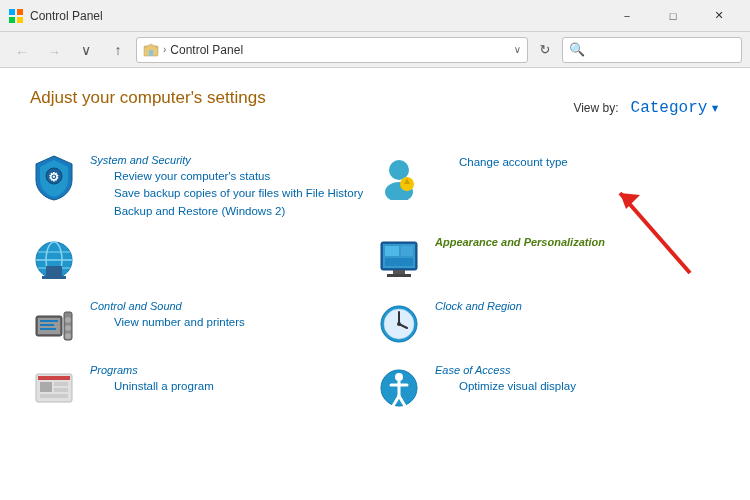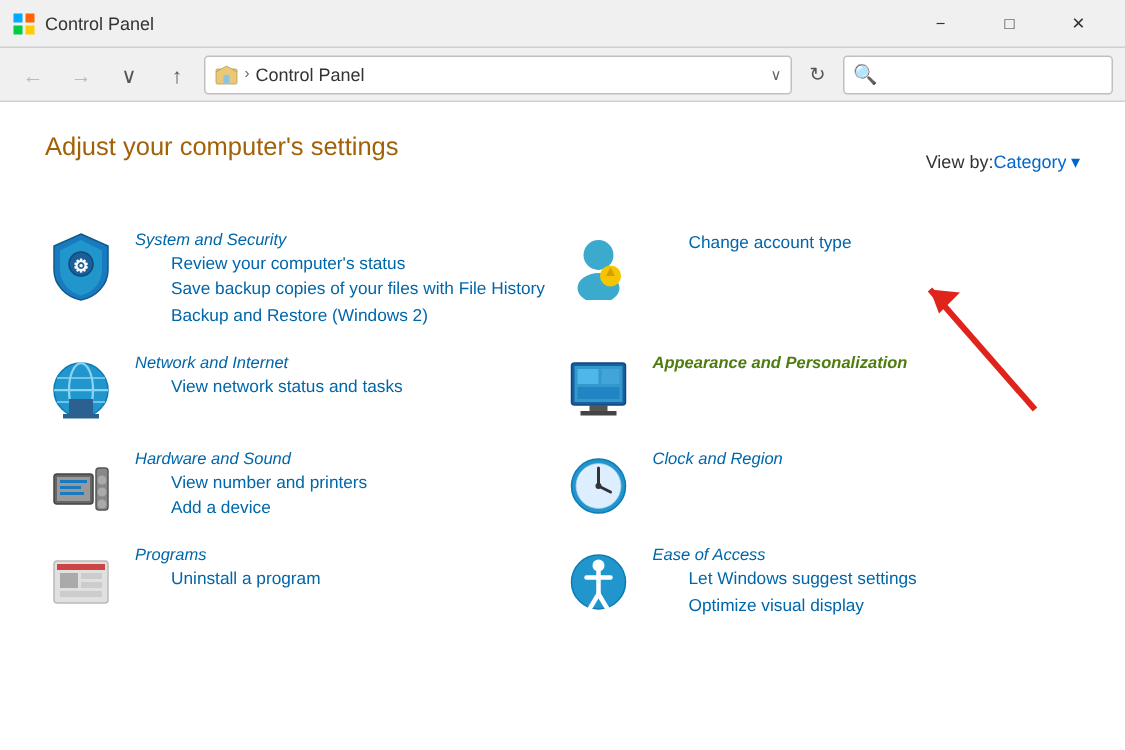--- a/index.html
+++ b/index.html
@@ -134,32 +134,33 @@
       margin-bottom: 20px;
       font-weight: 400;
     }
 
     .view-by {
       position: absolute;
       top: 108px;
       right: 30px;
       display: flex;
       align-items: center;
-      gap: 0;
+      gap: 12px;
       font-size: 12px;
       color: #333;
     }
     .view-by-label { color: #333; }
     .view-by-dropdown {
       display: flex;
       align-items: center;
       gap: 3px;
       color: #0066cc;
       cursor: pointer;
-      font-size: 12px;
+      font-size: 16px;
+      font-family: Liberation Mono, monospace;
     }
 
     
     .categories-grid {
       display: grid;
       grid-template-columns: 1fr 1fr;
       gap: 0;
     }
 
     .category-item {
@@ -300,24 +301,20 @@
           <svg width="44" height="44" viewBox="0 0 44 44">
             <circle cx="22" cy="22" r="18" fill="#2196cd" stroke="#0d7ab5" stroke-width="1"></circle>
             <ellipse cx="22" cy="22" rx="8" ry="18" fill="none" stroke="#89d4f0" stroke-width="1.5"></ellipse>
             <line x1="4" y1="22" x2="40" y2="22" stroke="#89d4f0" stroke-width="1.5"></line>
             <line x1="6" y1="14" x2="38" y2="14" stroke="#89d4f0" stroke-width="1"></line>
             <line x1="6" y1="30" x2="38" y2="30" stroke="#89d4f0" stroke-width="1"></line>
             <rect x="14" y="28" width="16" height="12" fill="#2c6090"></rect>
             <rect x="10" y="38" width="24" height="3" fill="#2c6090"></rect>
           </svg>
         </div>
-        <div class="category-text">
-          <span class="category-title">Network and Internet</span>
-          <span class="category-link">View network status and tasks</span>
-        </div>
       </div>
 
       <div class="category-item">
         <div class="category-icon">
           <svg width="44" height="44" viewBox="0 0 44 44">
             <rect x="4" y="4" width="36" height="28" rx="2" fill="#1a5fa0" stroke="#0d4a80" stroke-width="1"></rect>
             <rect x="6" y="6" width="32" height="24" fill="#3399cc"></rect>
             <rect x="8" y="8" width="14" height="10" fill="#5bc4f5" opacity="0.7"></rect>
             <rect x="24" y="8" width="12" height="10" fill="#4aa8e0" opacity="0.7"></rect>
             <rect x="8" y="20" width="28" height="8" fill="#1a7abf" opacity="0.7"></rect>
@@ -338,23 +335,22 @@
             <rect x="32" y="10" width="8" height="28" rx="2" fill="#888" stroke="#555" stroke-width="1"></rect>
             <circle cx="36" cy="18" r="3" fill="#aaa"></circle>
             <circle cx="36" cy="26" r="3" fill="#aaa"></circle>
             <circle cx="36" cy="34" r="3" fill="#aaa"></circle>
             <rect x="8" y="18" width="18" height="2" fill="#1a7abf"></rect>
             <rect x="8" y="22" width="14" height="2" fill="#1a7abf"></rect>
             <rect x="8" y="26" width="16" height="2" fill="#1a7abf"></rect>
           </svg>
         </div>
         <div class="category-text">
-          <span class="category-title">Hardware and Sound</span>
+          <span class="category-title">Control and Sound</span>
           <span class="category-link">View number and printers</span>
-          <span class="category-link">Add a device</span>
         </div>
       </div>
 
       <div class="category-item">
         <div class="category-icon">
           <svg width="44" height="44" viewBox="0 0 44 44">
             <circle cx="22" cy="22" r="18" fill="#2196cd" stroke="#0d7ab5" stroke-width="1"></circle>
             <circle cx="22" cy="22" r="15" fill="#ddeeff" stroke="#aaccee" stroke-width="0.5"></circle>
             <line x1="22" y1="22" x2="22" y2="10" stroke="#333" stroke-width="2" stroke-linecap="round"></line>
             <line x1="22" y1="22" x2="30" y2="26" stroke="#333" stroke-width="2" stroke-linecap="round"></line>
@@ -389,21 +385,20 @@
             <circle cx="22" cy="22" r="18" fill="#2196cd" stroke="#0d7ab5" stroke-width="1"></circle>
             <circle cx="22" cy="11" r="4" fill="white"></circle>
             <path d="M22 15 L22 30" stroke="white" stroke-width="3" stroke-linecap="round"></path>
             <path d="M14 19 L30 19" stroke="white" stroke-width="3" stroke-linecap="round"></path>
             <path d="M22 30 L16 40" stroke="white" stroke-width="3" stroke-linecap="round"></path>
             <path d="M22 30 L28 40" stroke="white" stroke-width="3" stroke-linecap="round"></path>
           </svg>
         </div>
         <div class="category-text">
           <span class="category-title">Ease of Access</span>
-          <span class="category-link">Let Windows suggest settings</span>
           <span class="category-link">Optimize visual display</span>
         </div>
       </div>
 
     </div>
   </div>
 
   <div style="position:absolute; top:95px; left:590px; pointer-events:none;">
     <svg width="120" height="120" viewBox="0 0 120 120">
 

